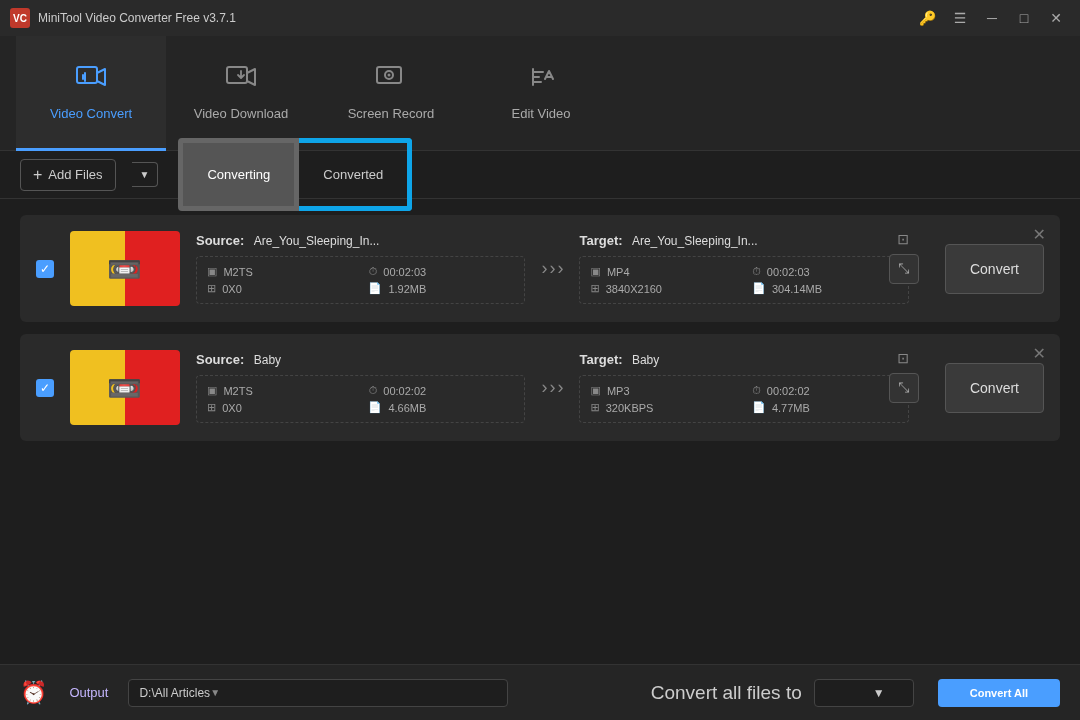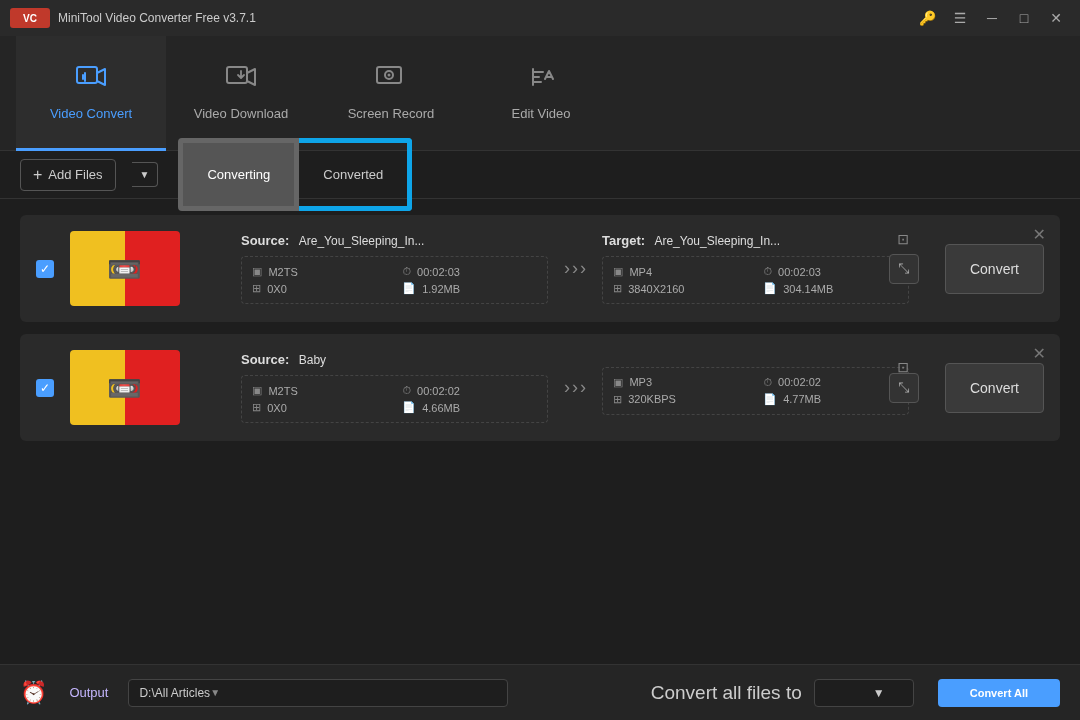--- a/index.html
+++ b/index.html
@@ -21,21 +21,21 @@
       align-items: center;
       padding: 0 10px;
       justify-content: space-between;
     }
     .titlebar-left {
       display: flex;
       align-items: center;
       gap: 8px;
     }
     .app-icon {
-      width: 40px;
+      width: 20px;
       height: 20px;
       background: #c0392b;
       border-radius: 3px;
       display: flex;
       align-items: center;
       justify-content: center;
       font-size: 10px;
       font-weight: bold;
       color: white;
     }
@@ -206,21 +206,20 @@
 
     
     .file-info {
       flex: 1;
       display: flex;
       align-items: center;
       gap: 0;
     }
     .source-block {
       flex: 1;
-      margin-left: 45px;
     }
     .source-label {
       font-size: 12px;
       color: #aaa;
       margin-bottom: 8px;
     }
     .source-label strong { color: #ddd; font-size: 13px; }
     .meta-grid {
       display: grid;
       grid-template-columns: 1fr 1fr;
@@ -557,20 +556,24 @@
       <div class="arrow-block">
         <div class="arrows">
           <span class="arrow-chevron">›</span>
           <span class="arrow-chevron">›</span>
           <span class="arrow-chevron">›</span>
         </div>
       </div>
 
       <div class="target-block">
         <button class="target-edit-btn">⊡</button>
+        <div class="source-label">
+          <strong>Target:</strong>
+          <span style="margin-left:6px; color:#ddd;">Baby</span>
+        </div>
         <div class="meta-grid">
           <div class="meta-item">
             <span class="meta-icon">▣</span>
             <span>MP3</span>
           </div>
           <div class="meta-item">
             <span class="meta-icon">⏱</span>
             <span>00:02:02</span>
           </div>
           <div class="meta-item">

